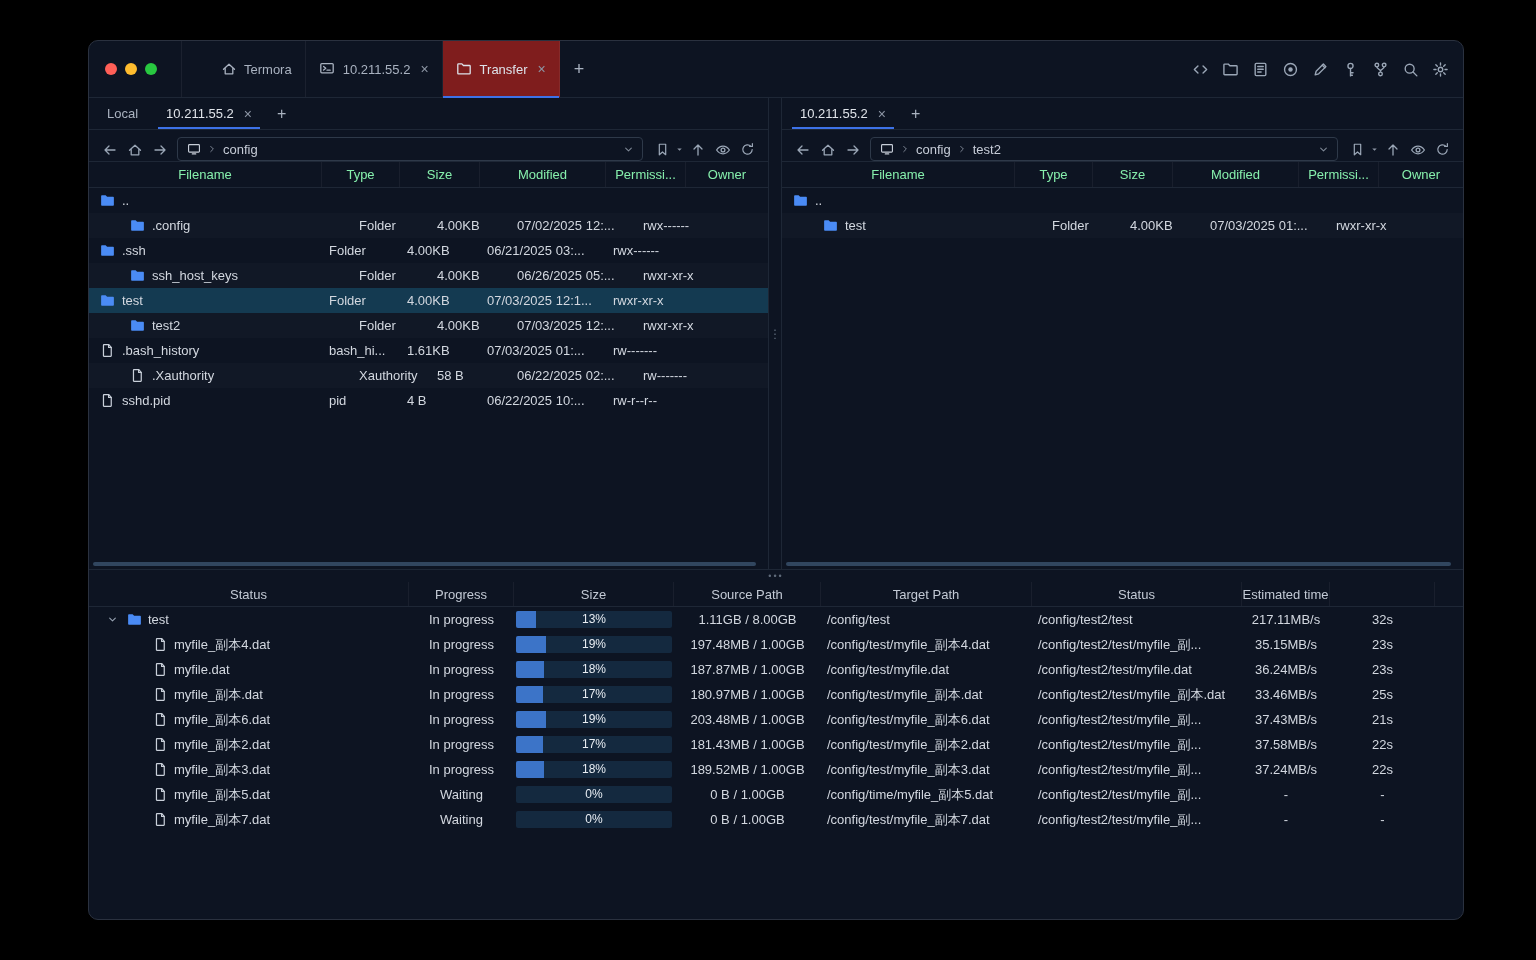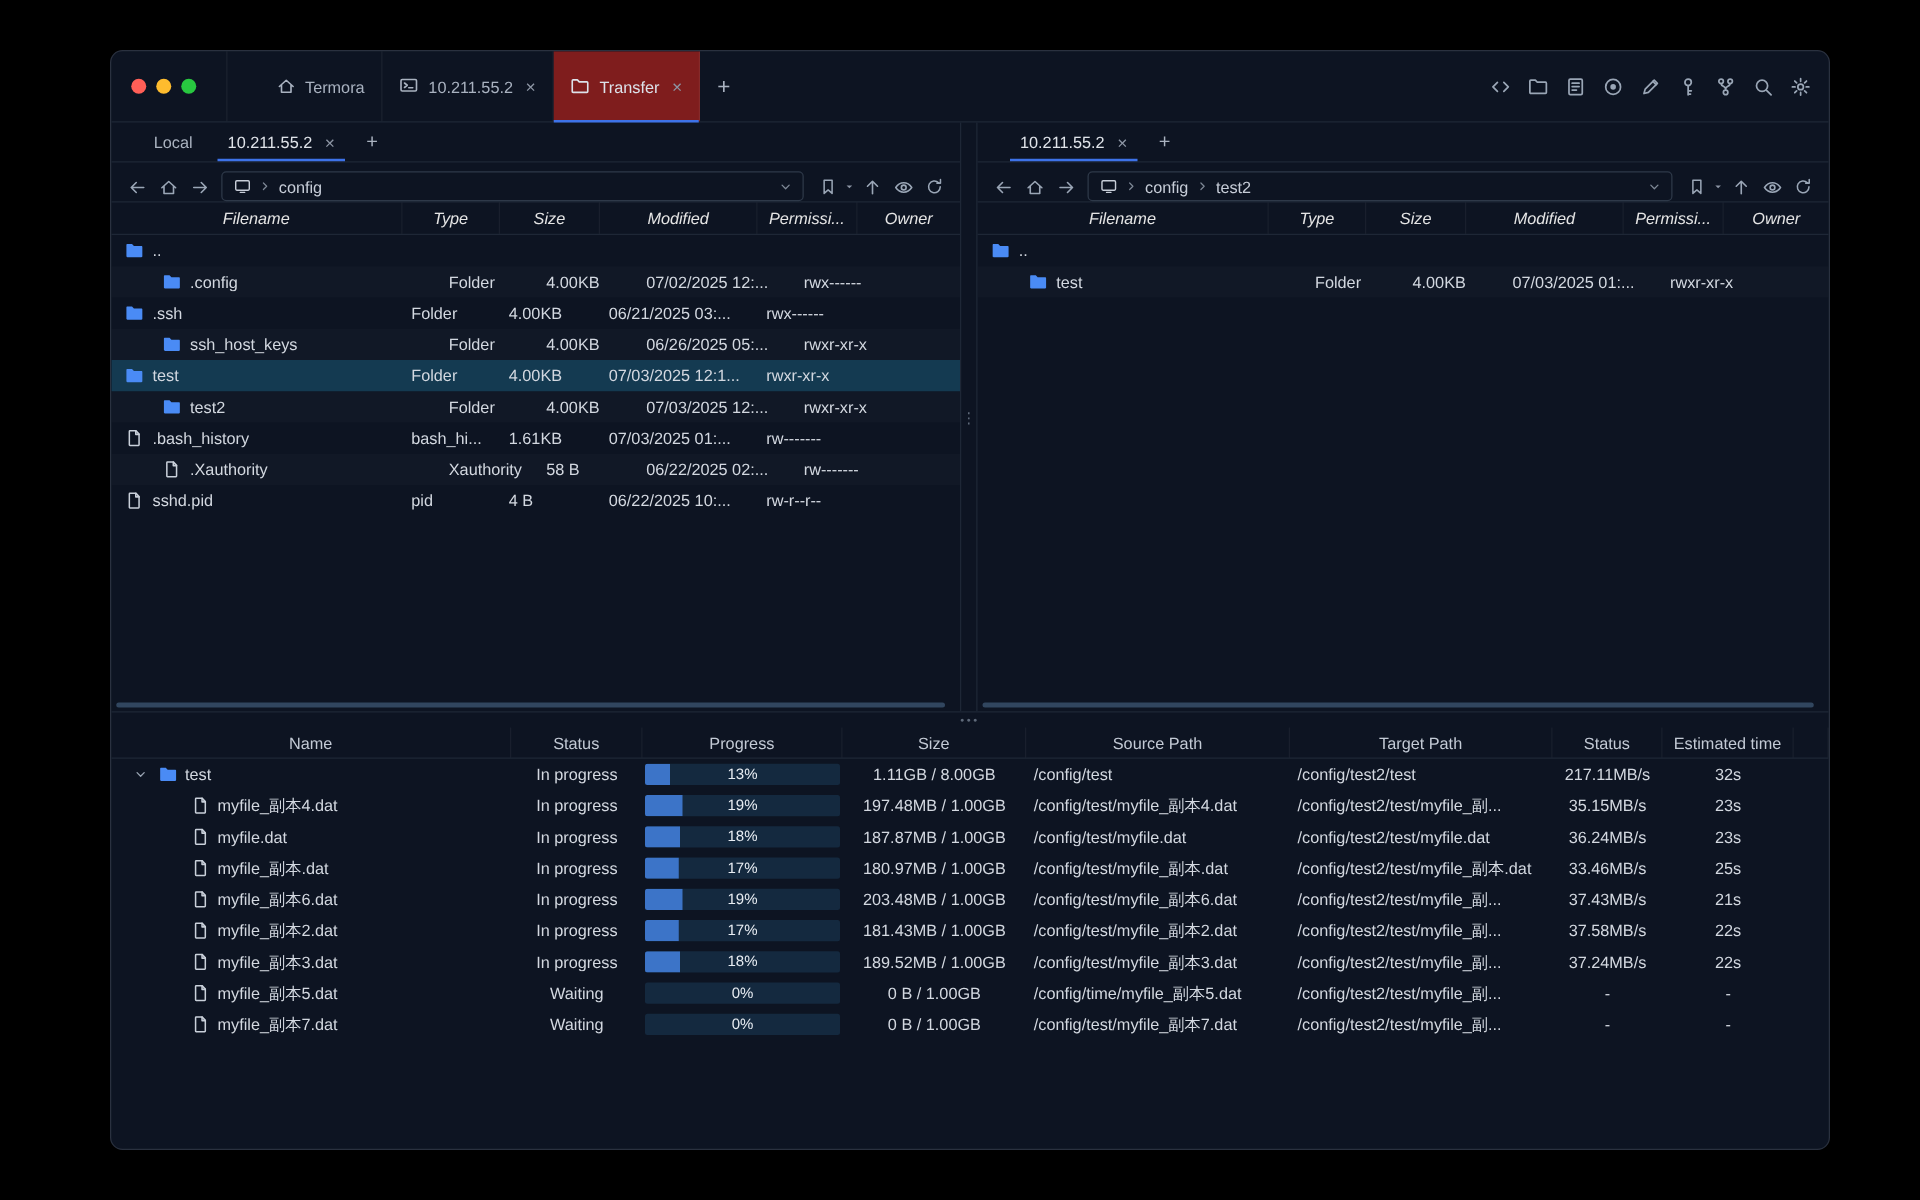--- a/index.html
+++ b/index.html
@@ -30,38 +30,38 @@
 
   
   .main { flex:0 0 472px; display:flex; min-height:0; border-bottom:1px solid #1e2736; }
   .panel { display:flex; flex-direction:column; min-width:0; position:relative; }
   .panel.left { flex:0 0 679px; }
   .panel.right { flex:1 1 auto; }
   .vsplit { flex:0 0 5px; border-left:1px solid #1e2736; border-right:1px solid #1e2736;
             display:flex; align-items:center; justify-content:center; color:#5f6a7a; font-size:12px; }
 
   .ptabs { flex:0 0 32px; display:flex; align-items:stretch; border-bottom:1px solid #1e2736;
-           font-size:13px; color:#aab3c0; padding-left:20px; }
+           font-size:13px; color:#aab3c0; padding-left:4px; }
   .ptab { display:flex; align-items:center; gap:7px; padding:0 14px; position:relative; }
   .ptab.active { color:#e0e4ea; }
   .ptab.active::after { content:""; position:absolute; left:6px; right:6px; bottom:0; height:2px; background:#3d72e8; }
   .pnewtab { display:flex; align-items:center; padding:0 11px; font-size:16px; color:#aab3c0; }
 
   .navbar { flex:0 0 32px; display:flex; align-items:flex-end; gap:2px; padding:0 9px;
             border-bottom:1px solid #1e2736; color:#9aa6b6; }
   .nav-btn { width:23px; height:23px; display:flex; align-items:center; justify-content:center; }
   .crumb { flex:1; height:24px; border:1px solid #2e3949; border-radius:4px; display:flex; align-items:center;
            gap:4px; padding:0 7px; margin:0 6px 0 4px; color:#c7cdd8; font-size:13px; }
   .crumb .seg { padding:0 1px; }
   .crumb .spacer { flex:1; }
   .bm-group { display:flex; align-items:center; gap:1px; }
 
   
   .fhead, .frow { display:grid; grid-template-columns:233px 78px 80px 126px 80px 1fr; }
-  .fhead { flex:0 0 26px; border-bottom:1px solid #1e2736; font-size:13px; color:#e5e5e5;font-style:italic; }
+  .fhead { flex:0 0 26px; border-bottom:1px solid #1e2736; font-size:13px; color:#86efac; }
   .fhead > div { display:flex; align-items:center; justify-content:center; border-right:1px solid rgba(255,255,255,.05); }
   .fhead > div:last-child { border-right:none; }
   .fbody { flex:1 1 auto; overflow:hidden; }
   .frow { height:25px; align-items:center; font-size:13px; }
   .frow.alt { background:rgba(255,255,255,.02);padding-left:30px; }
   .frow.selected { background:#143a51; }
   .fcell { padding:0 7px; white-space:nowrap; overflow:hidden; }
   .fname { display:flex; align-items:center; gap:7px; padding-left:11px; overflow:hidden; white-space:nowrap; }
   .hscroll { position:absolute; left:4px; right:12px; bottom:3px; height:4px; border-radius:2px; background:#31465f; }
 
@@ -548,21 +548,20 @@
   </div>
         </div>
       <div class="hscroll"></div>
     </section>
   </div>
 
   <div class="hsplit">•••</div>
 
   <section class="transfer">
     <div class="thead">
-      <div>Name</div>
       <div>Status</div>
       <div>Progress</div>
       <div>Size</div>
       <div>Source Path</div>
       <div>Target Path</div>
       <div>Status</div>
       <div>Estimated time</div>
       <div></div>
     </div>
     <div id="transfer-rows">

